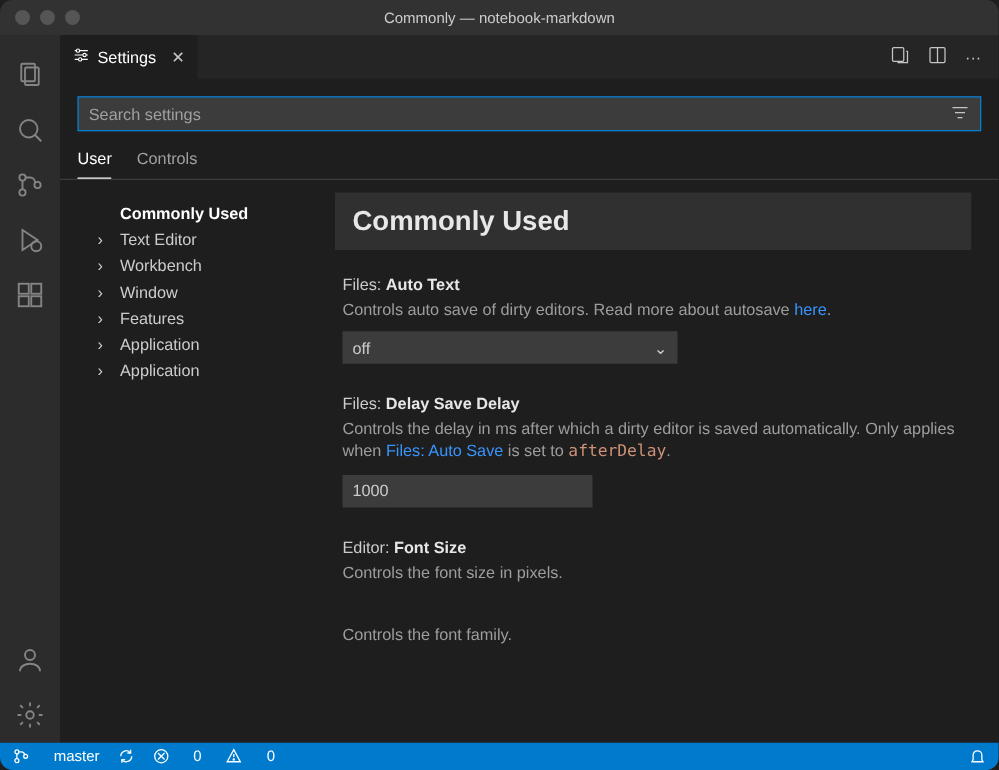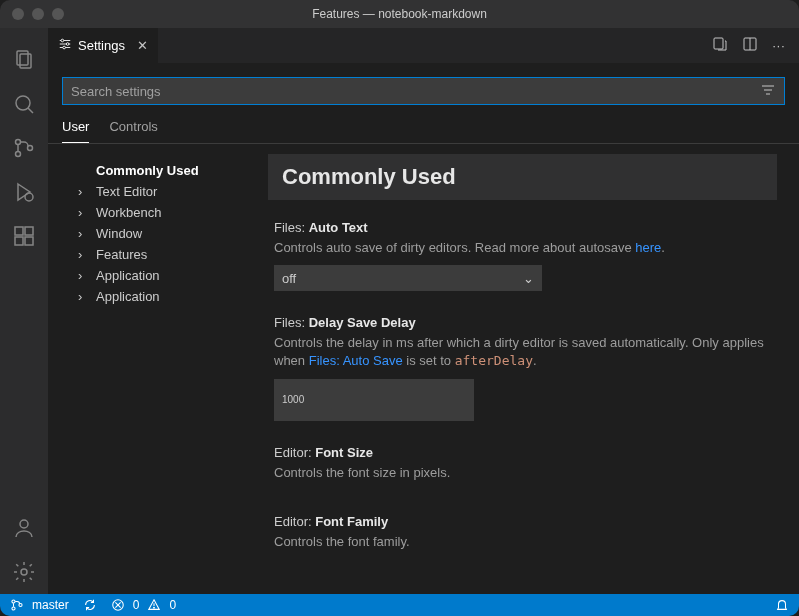--- a/index.html
+++ b/index.html
@@ -189,52 +189,52 @@
   background: #3c3c3c;
   display: flex;
   align-items: center;
   justify-content: space-between;
   padding: 0 8px;
   cursor: pointer;
   color: #cccccc;
 }
 .input-control {
   width: 200px;
-  height: 42px;
+  height: 26px;
   background: #3c3c3c;
   border: none;
   outline: none;
   color: #cccccc;
   padding: 0 8px;
-  font-size: 10px;
+  font-size: 13px;
 }
 .statusbar {
   height: 22px;
   background: #007acc;
   display: flex;
   align-items: center;
   padding: 0 10px;
   color: #ffffff;
   font-size: 12px;
   gap: 14px;
 }
-.statusbar .sb-item { display: flex; align-items: center; gap: 8px; cursor: pointer; }
+.statusbar .sb-item { display: flex; align-items: center; gap: 19px; cursor: pointer; }
 .statusbar .spacer { flex: 1; }
 .statusbar svg { width: 14px; height: 14px; }
 </style>
 </head>
 <body>
 
 <div class="titlebar">
   <div class="traffic-lights">
     <span></span>
     <span></span>
     <span></span>
   </div>
-  <div class="titlebar-title">Features — notebook-markdown</div>
+  <div class="titlebar-title">Commonly — notebook-markdown</div>
 </div>
 
 <div class="main">
   <div class="activitybar">
     <div class="act-icon">
       <svg viewBox="0 0 24 24" fill="none" stroke="currentColor" stroke-width="1.5">
           <rect x="5" y="3" width="11" height="14" rx="1"></rect>
           <rect x="8" y="6" width="11" height="14" rx="1"></rect>
         </svg>
     </div>
@@ -396,24 +396,20 @@
 
           <div class="setting">
             <div class="setting-title">
               <span class="cat">Editor:</span>
               <span class="name">Font Size</span>
             </div>
             <div class="setting-desc">Controls the font size in pixels.</div>
           </div>
 
           <div class="setting">
-            <div class="setting-title">
-              <span class="cat">Editor:</span>
-              <span class="name">Font Family</span>
-            </div>
             <div class="setting-desc">Controls the font family.</div>
           </div>
         </div>
       </div>
     </div>
   </div>
 </div>
 
 <div class="statusbar">
   <div class="sb-item">

